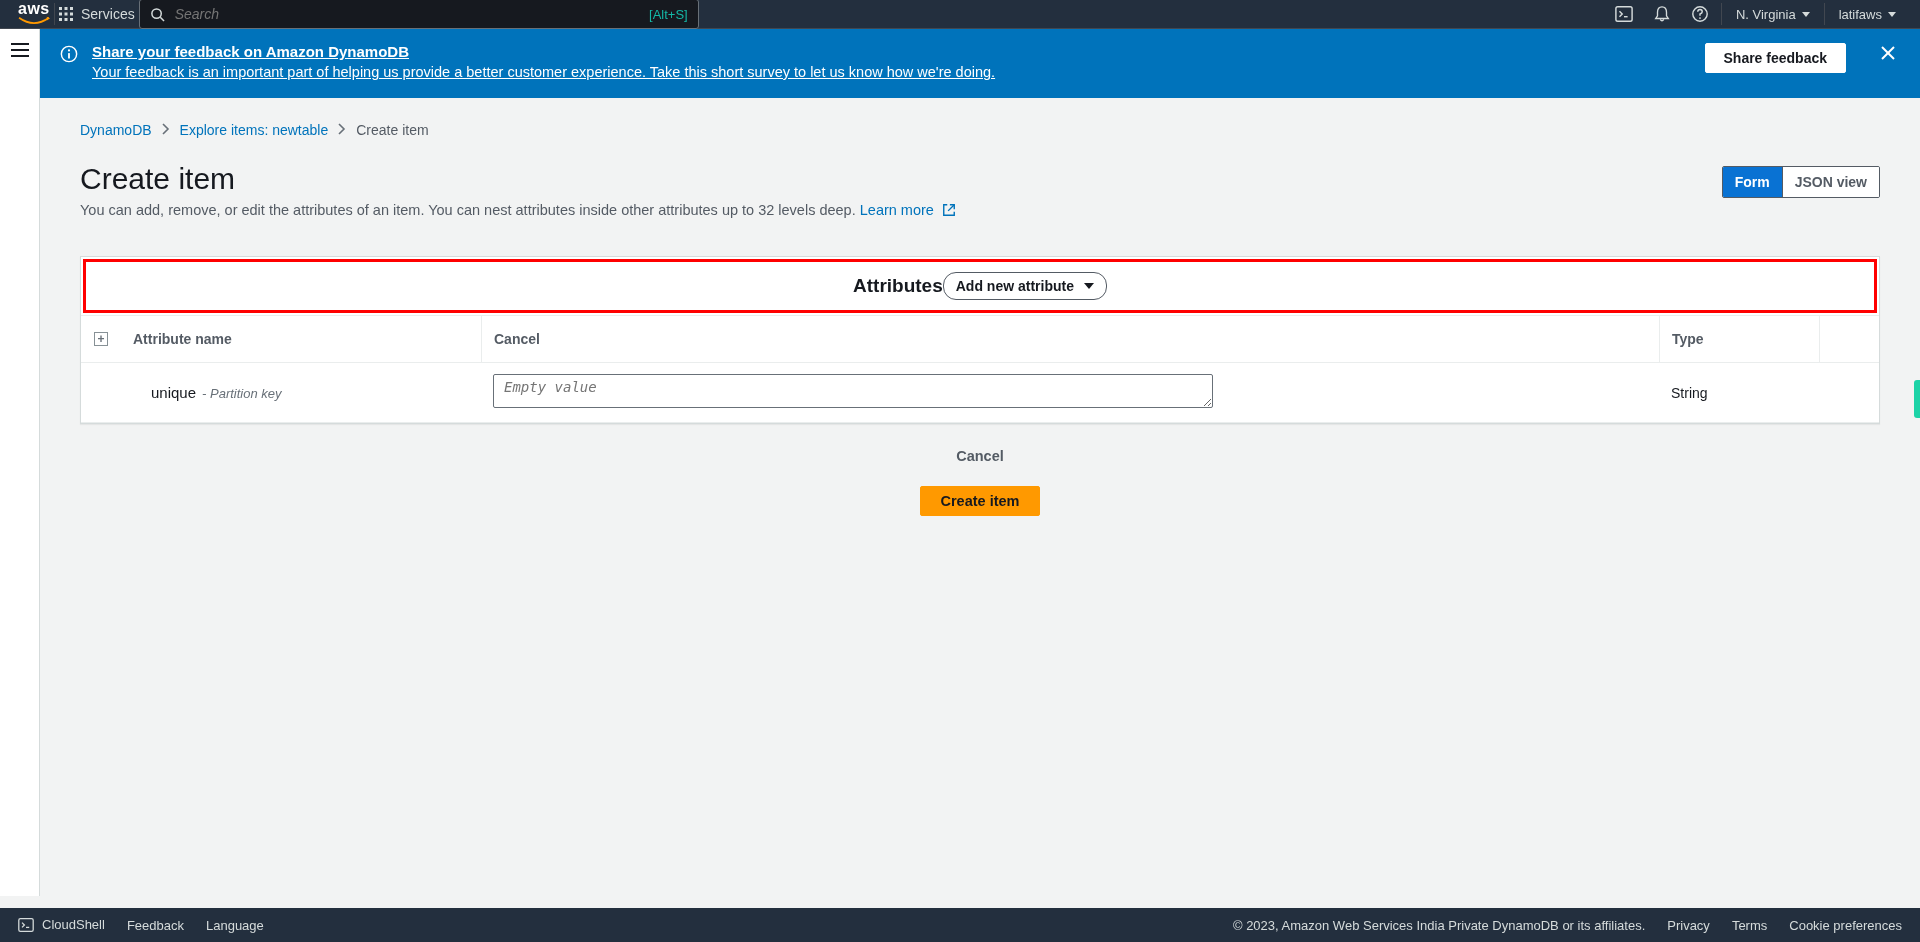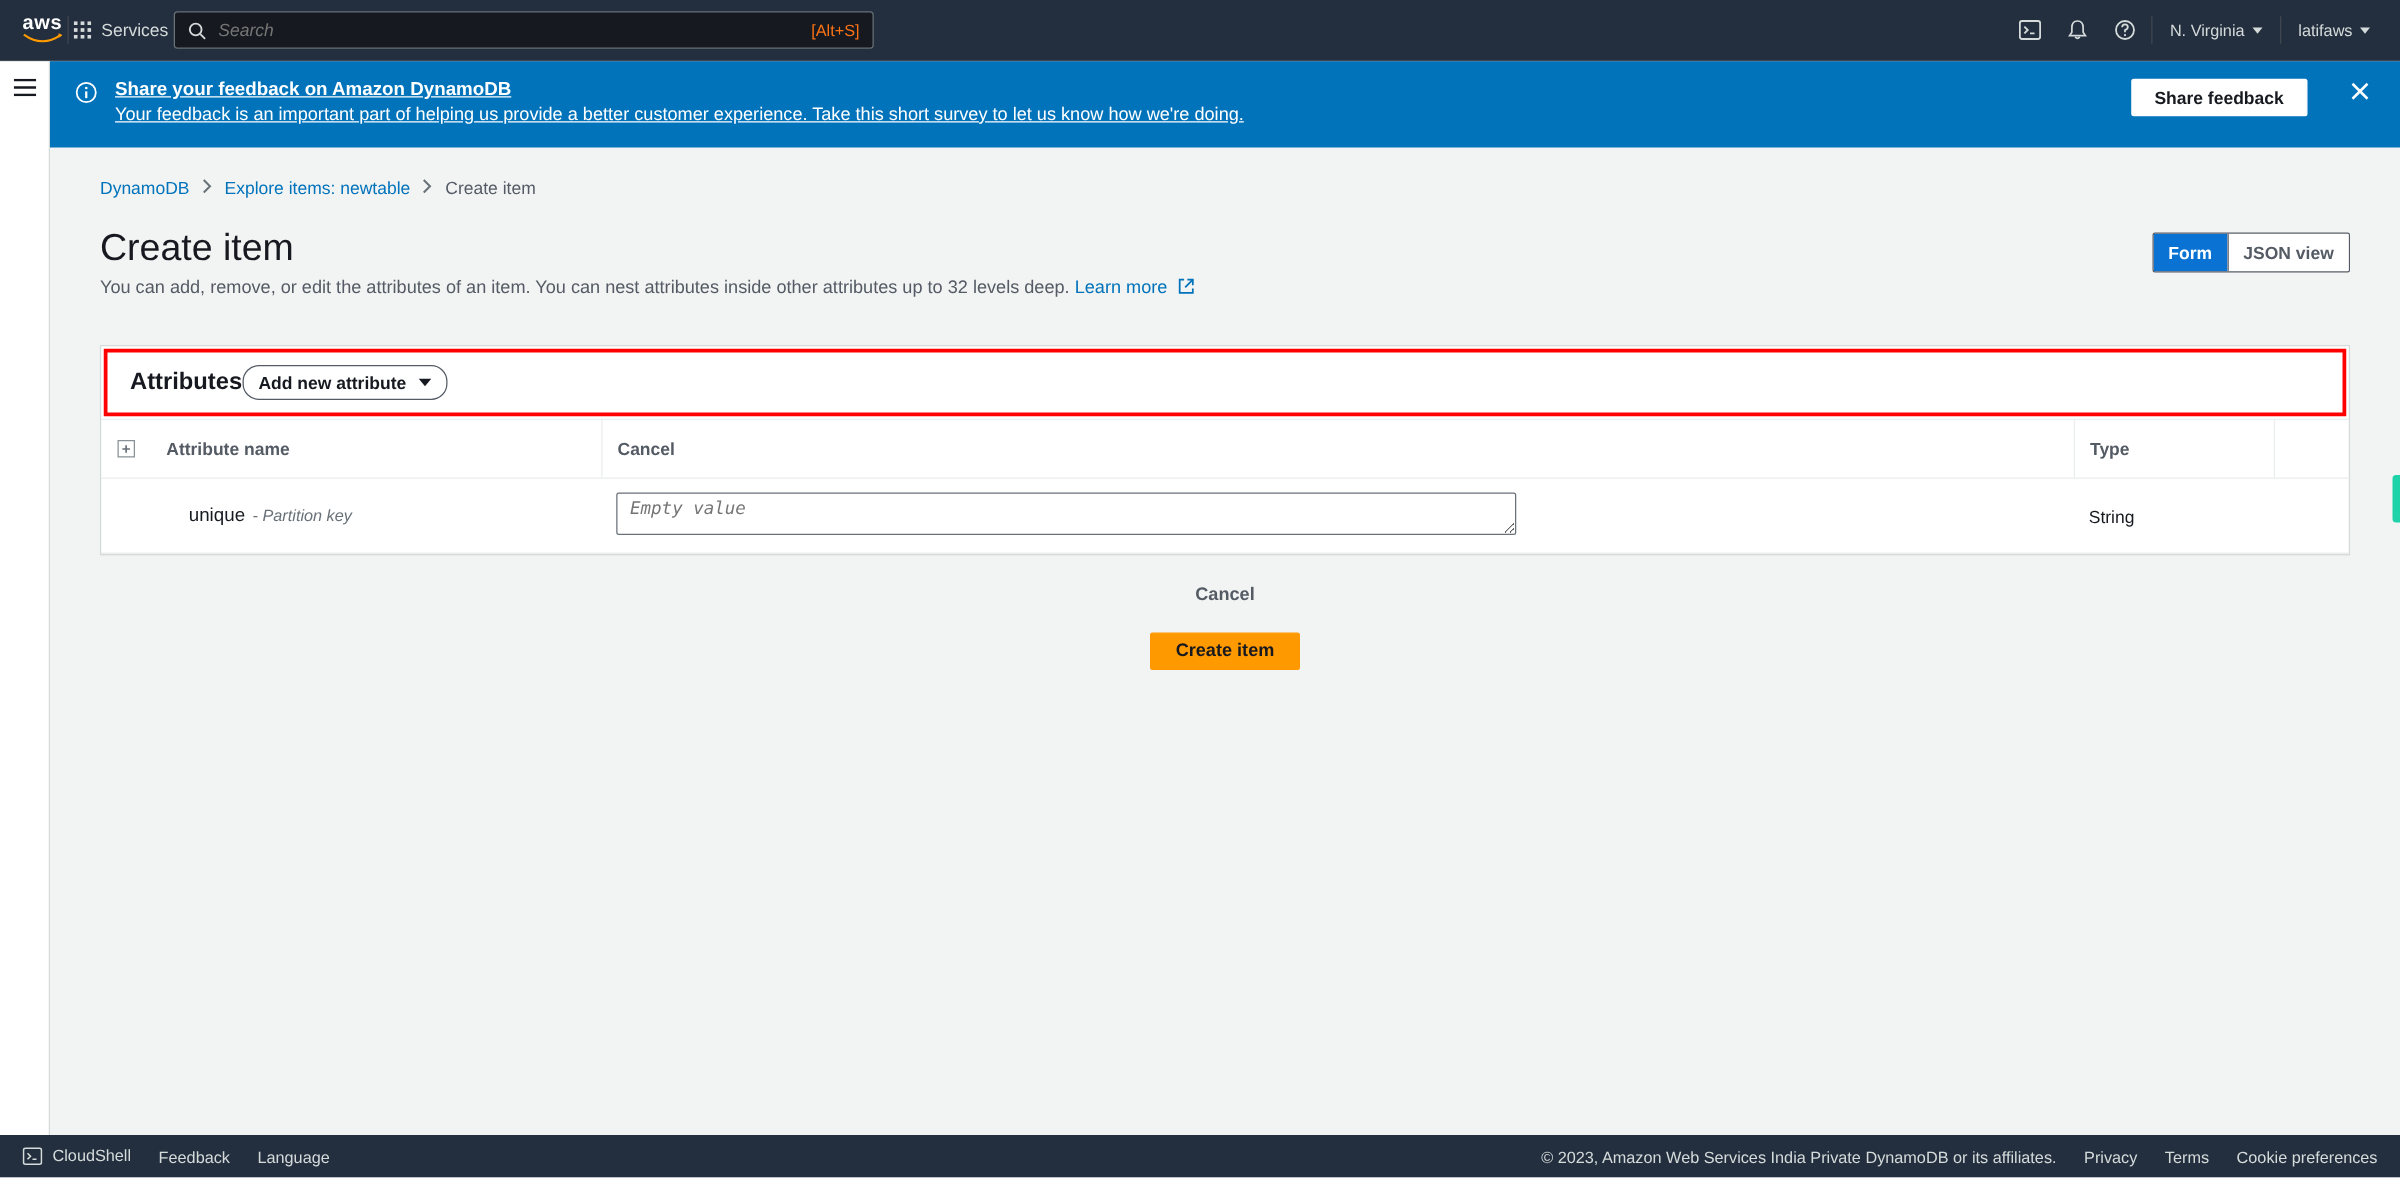--- a/index.html
+++ b/index.html
@@ -23,21 +23,21 @@
     color: var(--aws-text);
     background: var(--aws-light-gray);
     width: 1920px;
     height: 942px;
     overflow: hidden;
     position: relative;
   }
 
   
   .topnav {
-    height: 49px;
+    height: 29px;
     background: var(--aws-navy);
     display: flex;
     align-items: center;
     color: #d5dbdb;
     padding: 0 14px 0 18px;
     gap: 4px;
     border-bottom: 1px solid #414750;
   }
   .aws-logo { font-weight: 700; font-size: 16px; letter-spacing: 0.5px; display: flex; align-items: center; }
   .aws-logo .text { color: #fff; }
@@ -48,21 +48,21 @@
   .services-btn { display:flex; align-items:center; gap:8px; cursor:pointer; color:#d5dbdb; }
   .grid-icon { display:inline-block; width:14px; height:14px; }
   .grid-icon svg { display:block; }
   .search-wrap {
     display:flex; align-items:center; background:#16191f; border:1px solid #687078;
     border-radius:3px; height:30px; width:560px; padding:0 10px; gap:8px;
   }
   .search-wrap input {
     flex:1; background:transparent; border:none; outline:none; color:#d5dbdb; font-style:italic; font-size:14px;
   }
-  .search-wrap .kbd { color:#f97316; font-size:13px; }
+  .search-wrap .kbd { color:#14b8a6; font-size:13px; }
   .topnav-spacer { flex:1; }
   .topnav .icon-btn { cursor:pointer; height:40px; display:flex; align-items:center; padding:0 8px; }
   .topnav .region, .topnav .user { cursor:pointer; padding:0 10px; display:flex; align-items:center; gap:6px; font-size:13px; }
   .caret-down { width:0; height:0; border-left:4px solid transparent; border-right:4px solid transparent; border-top:5px solid #d5dbdb; }
 
   
   .body-row { display:flex; height: calc(100% - 41px - 34px); }
   .left-rail {
     width: 40px; background:#fff; border-right:1px solid var(--aws-border);
     display:flex; flex-direction:column; align-items:center; padding-top:14px;
@@ -115,21 +115,21 @@
   }
   .segmented .seg.active { background: var(--aws-blue); color:#fff; }
   .segmented .seg + .seg { border-left:1px solid #545b64; }
 
   
   .panel {
     background:#fff; border:1px solid #d5dbdb; margin-top:36px;
     box-shadow: 0 1px 1px rgba(0,0,0,0.05);
   }
   .panel-header {
-    display:flex; align-items:center; justify-content:flex-start;
+    display:flex; align-items:center; justify-content:center;
     padding:10px 18px;
     border:3px solid var(--annotation-red);
     margin: 2px;
   }
   .panel-header h2 { margin:0; font-size:19px; font-weight:700; }
   .add-attr-btn {
     display:flex; align-items:center; gap:10px;
     border:1px solid #545b64; background:#fff; color:#16191f;
     padding:5px 12px; border-radius:13px; font-weight:700; font-size:14px; cursor:pointer;
   }

